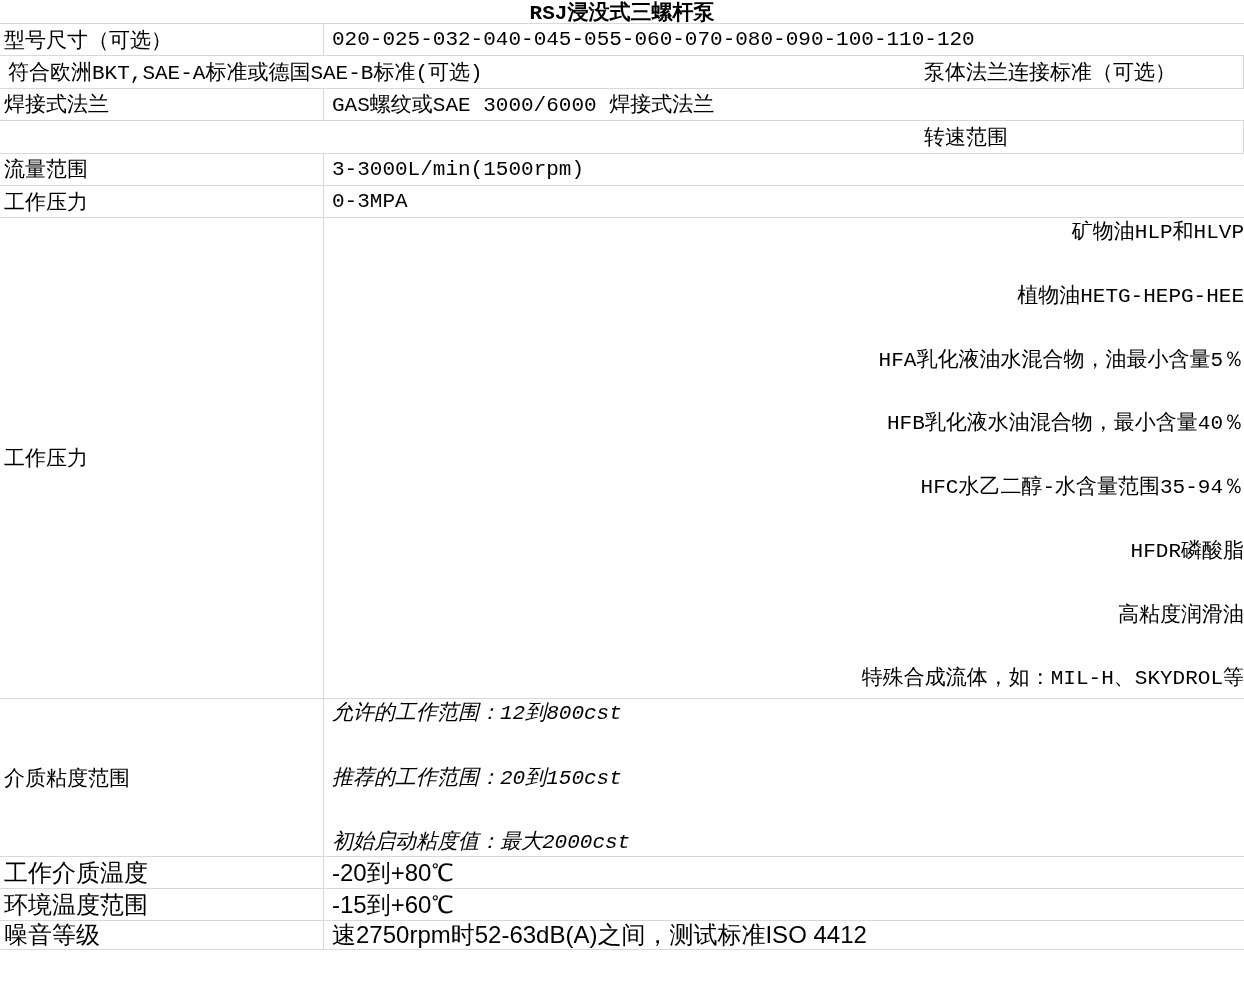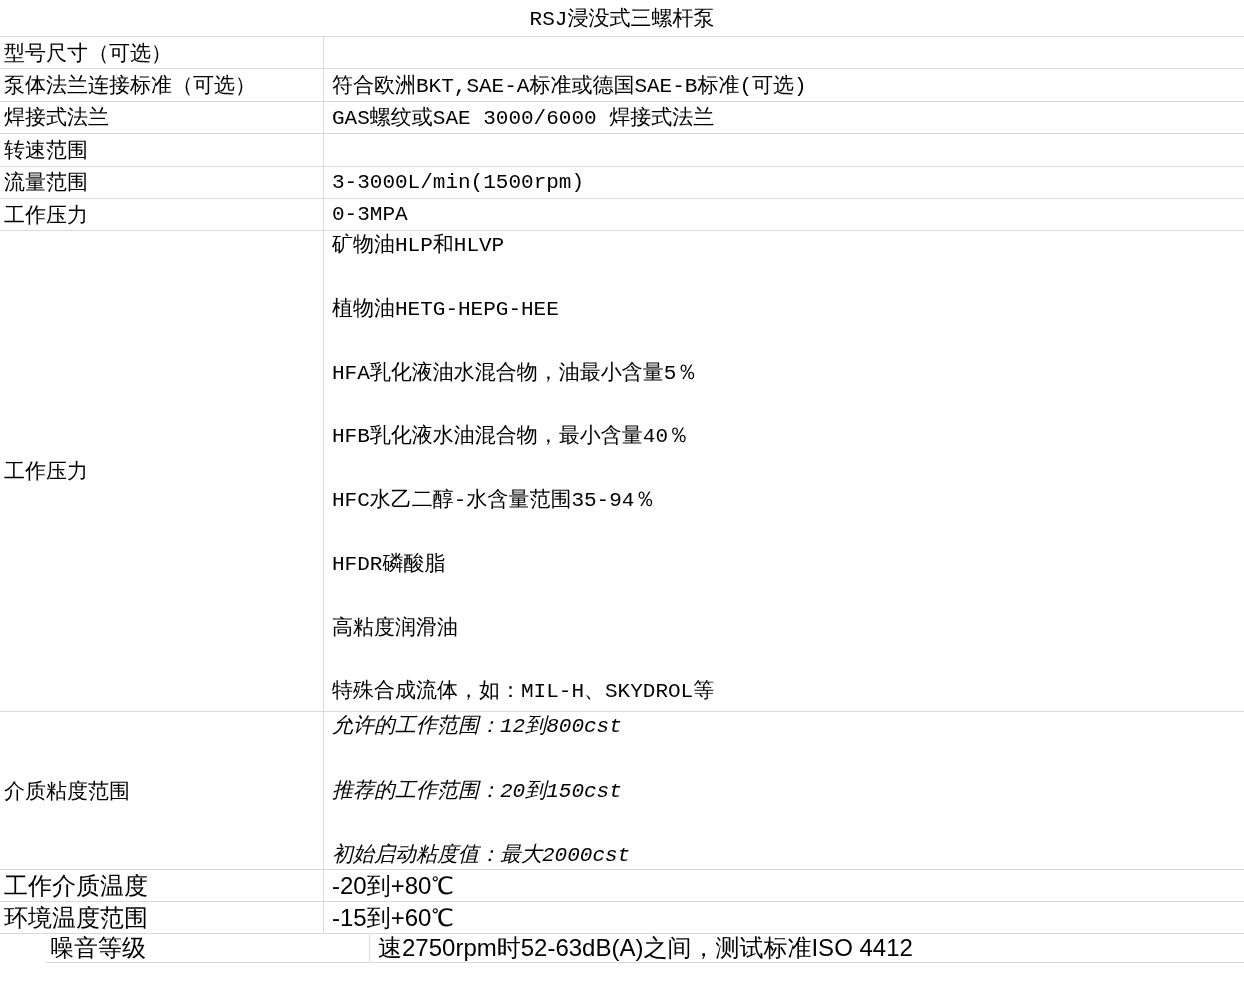--- a/index.html
+++ b/index.html
@@ -12,37 +12,38 @@
     width: 1244px;
     height: 994px;
     overflow: hidden;
   }
   .sheet {
     width: 1244px;
     font-family: "Liberation Mono", "DejaVu Sans Mono", monospace;
     font-size: 21px;
   }
   .title-row {
-    height: 37px;
+    height: 24px;
     box-sizing: border-box;
     border-bottom: 1px solid #d9d9d9;
     display: flex;
     align-items: center;
     justify-content: center;
+    font-weight: bold;
   }
   .row {
     display: flex;
     box-sizing: border-box;
     border-bottom: 1px solid #d9d9d9;
   }
-  .row.h32 { height: 32.4px; }
+  .row.h32 { height: 32.4px; justify-content: flex-end; }
   .row.media { height: 481px; }
   .row.visc { height: 158px; }
   .row.temp { height: 32px; }
-  .row.noise { height: 29px; margin-left: 46px; }
+  .row.noise { height: 29px; }
   .cell {
     box-sizing: border-box;
     overflow: hidden;
     white-space: nowrap;
   }
   .label {
     width: 324px;
     flex: 0 0 324px;
     border-right: 1px solid #d9d9d9;
     padding-left: 4px;
@@ -53,21 +54,21 @@
     flex: 1 1 auto;
     padding-left: 8px;
     display: flex;
     align-items: center;
   }
   .value.multiline {
     flex-direction: column;
     align-items: flex-start;
     justify-content: space-between;
   }
-  .media .value.multiline { padding-top: 4px; padding-bottom: 8px; }
+  .media .value.multiline { padding-top: 4px; padding-bottom: 8px; align-items: flex-end; }
   .visc  .value.multiline { padding-top: 4px; padding-bottom: 2px; font-style: italic; }
   .vline {
     height: 22px;
     line-height: 22px;
     display: block;
   }
   .sans {
     font-family: Liberation Sans, sans-serif;
     font-size: 24px;
   }
@@ -76,25 +77,26 @@
 <body>
 
 <div class="sheet">
 
   <div class="title-row">
     <span>RSJ浸没式三螺杆泵</span>
   </div>
 
   <div class="row h32">
     <div class="cell label">型号尺寸（可选）</div>
+    <div class="cell value">020-025-032-040-045-055-060-070-080-090-100-110-120</div>
   </div>
 
   <div class="row h32">
+    <div class="cell value">符合欧洲BKT,SAE-A标准或德国SAE-B标准(可选)</div>
     <div class="cell label">泵体法兰连接标准（可选）</div>
-    <div class="cell value">符合欧洲BKT,SAE-A标准或德国SAE-B标准(可选)</div>
   </div>
 
   <div class="row h32">
     <div class="cell label">焊接式法兰</div>
     <div class="cell value">GAS螺纹或SAE 3000/6000 焊接式法兰</div>
   </div>
 
   <div class="row h32">
     <div class="cell label">转速范围</div>
   </div>

